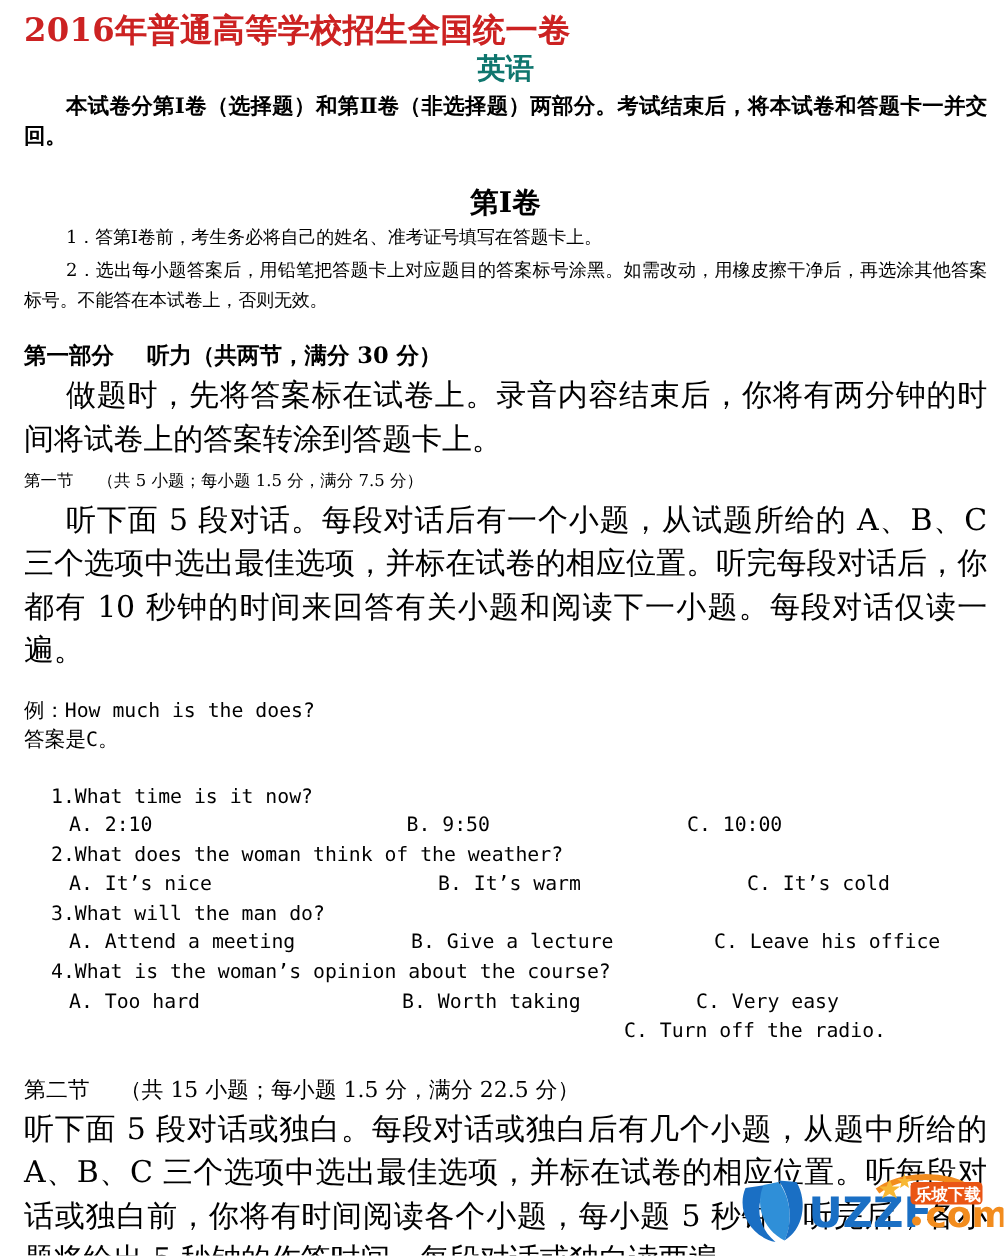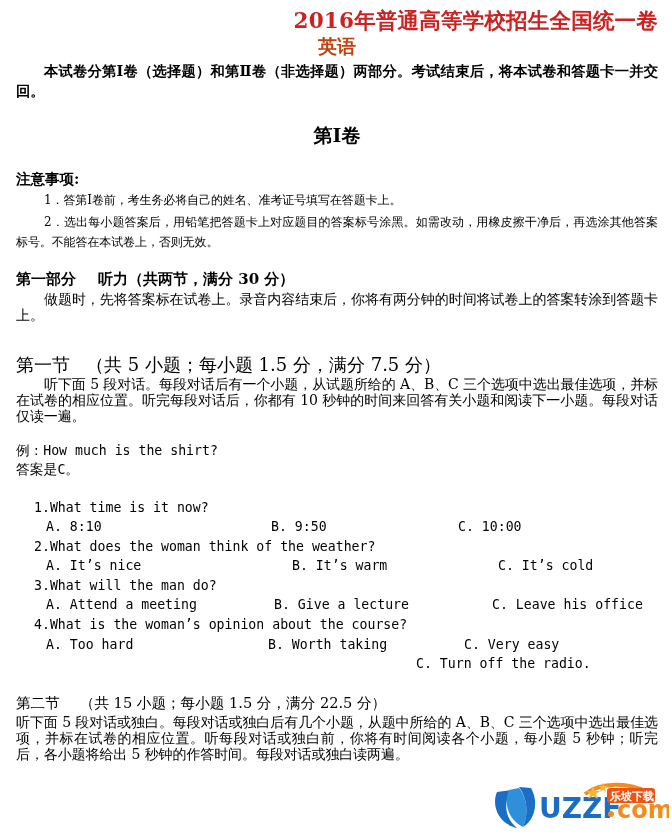--- a/index.html
+++ b/index.html
@@ -19,33 +19,33 @@
   .page {
     position: relative;
     width: 672px;
     height: 837px;
     box-sizing: border-box;
     padding: 0 14px 0 16px;
   }
 
   
   .doc-title {
-    text-align: right;
+    text-align: left;
     color: #cc2222;
     font-family: "DejaVu Serif", "Liberation Serif", serif;
     font-weight: bold;
     font-size: 21.5px;
     line-height: 26px;
     letter-spacing: 0.2px;
     margin: 8px 0 0 0;
     white-space: nowrap;
   }
   .doc-subtitle {
     text-align: center;
-    color: #c2410c;
+    color: #0f766e;
     font-weight: bold;
     font-size: 19px;
     line-height: 23px;
     margin: 1px 0 0 0;
   }
 
   .intro-para {
     font-weight: bold;
     font-size: 14.3px;
     line-height: 19.5px;
@@ -81,32 +81,32 @@
   .part-heading {
     font-weight: bold;
     font-size: 15px;
     line-height: 21px;
     margin: 16px 0 0 0;
     white-space: nowrap;
   }
   .part-heading .gap { display: inline-block; width: 22px; }
 
   .body-para {
-    font-size: 14px;
-    line-height: 16px;
+    font-size: 20px;
+    line-height: 29px;
     margin: 1px 0 0 0;
     text-indent: 28px;
     text-align: justify;
     letter-spacing: -0.1px;
   }
 
   .section-heading {
-    font-size: 18px;
+    font-size: 11px;
     line-height: 20px;
-    margin: 32px 0 0 0;
+    margin: 4px 0 0 0;
     white-space: nowrap;
   }
   .section-heading .gap { display: inline-block; width: 16px; }
 
   .section-heading-2 {
     font-size: 14.6px;
     line-height: 21px;
     margin: 0;
     white-space: nowrap;
   }
@@ -169,60 +169,59 @@
 
 <div class="page">
 
   <h1 class="doc-title">2016年普通高等学校招生全国统一卷</h1>
   <h2 class="doc-subtitle">英语</h2>
 
   <p class="intro-para">本试卷分第Ⅰ卷（选择题）和第Ⅱ卷（非选择题）两部分。考试结束后，将本试卷和答题卡一并交回。</p>
 
   <h2 class="volume-heading">第Ⅰ卷</h2>
 
-  <p class="notice-title">注意事项:</p>
   <p class="notice-item">1．答第Ⅰ卷前，考生务必将自己的姓名、准考证号填写在答题卡上。</p>
   <p class="notice-item">2．选出每小题答案后，用铅笔把答题卡上对应题目的答案标号涂黑。如需改动，用橡皮擦干净后，再选涂其他答案标号。不能答在本试卷上，否则无效。</p>
 
   <p class="part-heading">
     <span>第一部分</span><span class="gap"></span><span>听力（共两节，满分 30 分）</span>
   </p>
   <p class="body-para">做题时，先将答案标在试卷上。录音内容结束后，你将有两分钟的时间将试卷上的答案转涂到答题卡上。</p>
 
   <p class="section-heading">
     <span>第一节</span><span class="gap"></span><span>（共 5 小题；每小题 1.5 分，满分 7.5 分）</span>
   </p>
   <p class="body-para">听下面 5 段对话。每段对话后有一个小题，从试题所给的 A、B、C 三个选项中选出最佳选项，并标在试卷的相应位置。听完每段对话后，你都有 10 秒钟的时间来回答有关小题和阅读下一小题。每段对话仅读一遍。</p>
 
   <p class="example-q">
-    <span>例：</span><span class="mono">How much is the shirt?</span>
+    <span>例：</span><span class="mono">How much is the does?</span>
   </p>
   <p class="answer-line">
     <span>答案是</span><span class="mono">C</span><span>。</span>
   </p>
 
   <p class="q-line first-q" style="padding-left:18px">1.What time is it now?</p>
   <div class="opts">
-    <span style="left:30px">A. 8:10</span>
+    <span style="left:30px">A. 2:10</span>
     <span style="left:255px">B. 9:50</span>
     <span style="left:442px">C. 10:00</span>
   </div>
 
   <p class="q-line" style="padding-left:18px">2.What does the woman think of the weather?</p>
   <div class="opts">
     <span style="left:30px">A. It’s nice</span>
     <span style="left:276px">B. It’s warm</span>
     <span style="left:482px">C. It’s cold</span>
   </div>
 
   <p class="q-line" style="padding-left:18px">3.What will the man do?</p>
   <div class="opts">
     <span style="left:30px">A. Attend a meeting</span>
     <span style="left:258px">B. Give a lecture</span>
-    <span style="left:476px">C. Leave his office</span>
+    <span style="left:460px">C. Leave his office</span>
   </div>
 
   <p class="q-line" style="padding-left:18px">4.What is the woman’s opinion about the course?</p>
   <div class="opts">
     <span style="left:30px">A. Too hard</span>
     <span style="left:252px">B. Worth taking</span>
     <span style="left:448px">C. Very easy</span>
   </div>
 
   <div class="opts">

